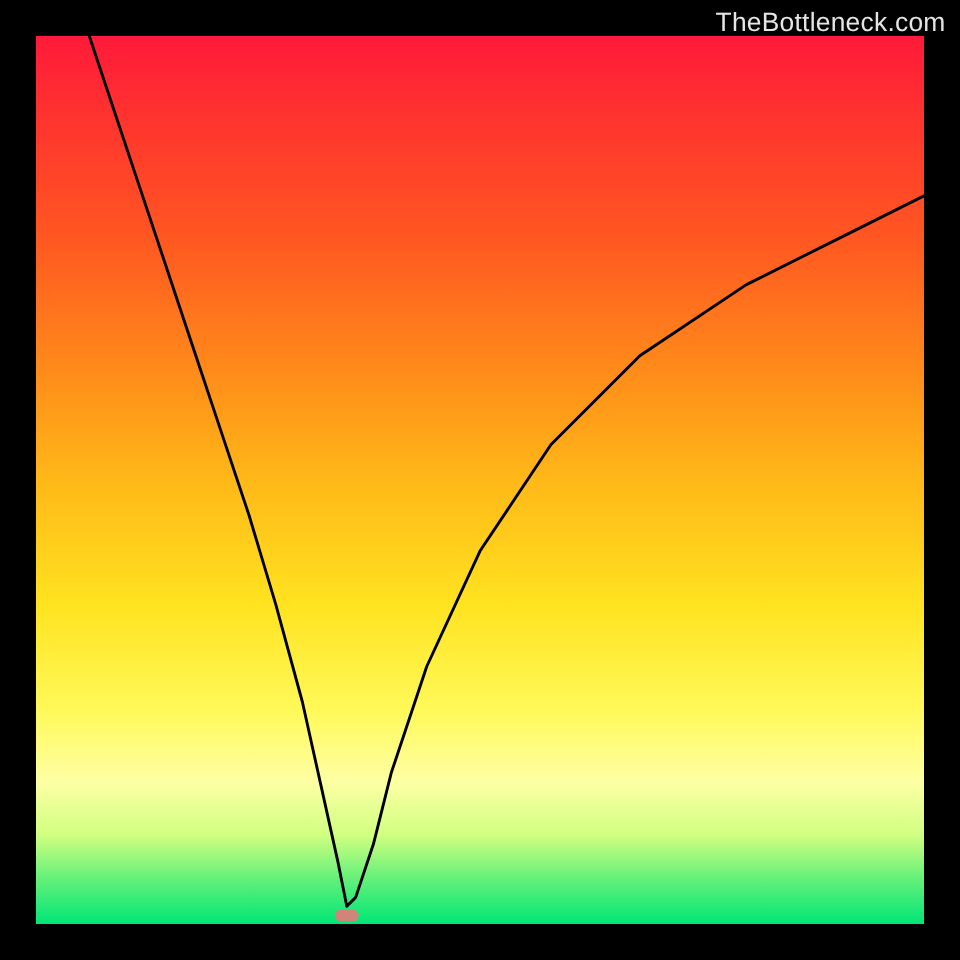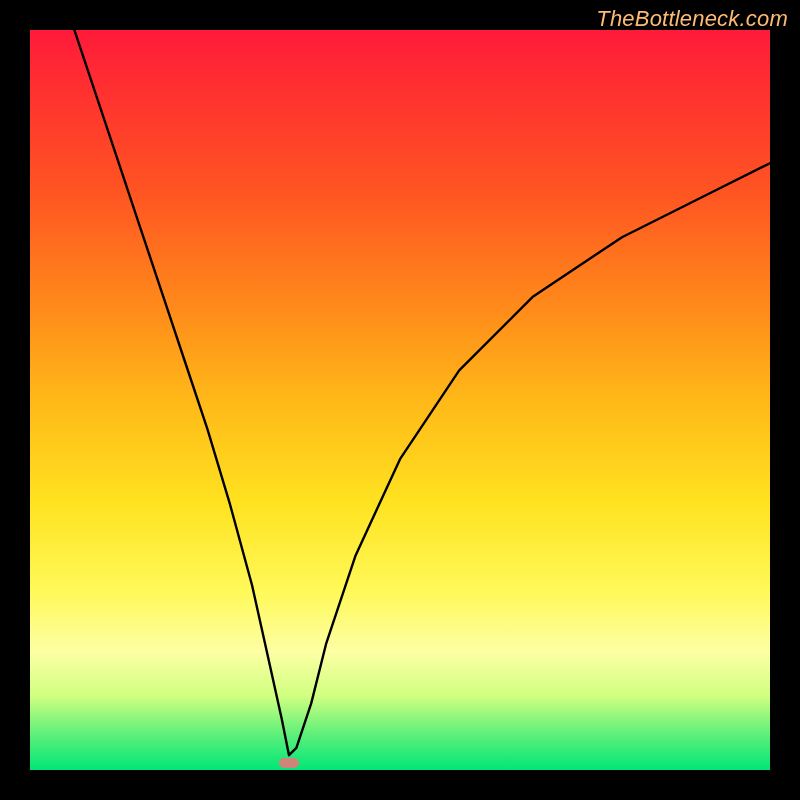--- a/index.html
+++ b/index.html
@@ -34,26 +34,25 @@
       #fdffa4 84%,
       #d0ff80 90%,
       #62f07a 95%,
       #00e676 100%
     );
   }
   .watermark {
     position: absolute;
     top: 6px;
     right: 12px;
-    color: #fdba74;
+    color: #e5e5e5;
     font-size: 22px;
     letter-spacing: 0.2px;
     user-select: none;
     font-weight: 500;
-    font-style: italic;
   }
   svg.curve {
     position: absolute;
     left: 0;
     top: 0;
     width: 740px;
     height: 740px;
   }
   .swatch {
     position: absolute;

